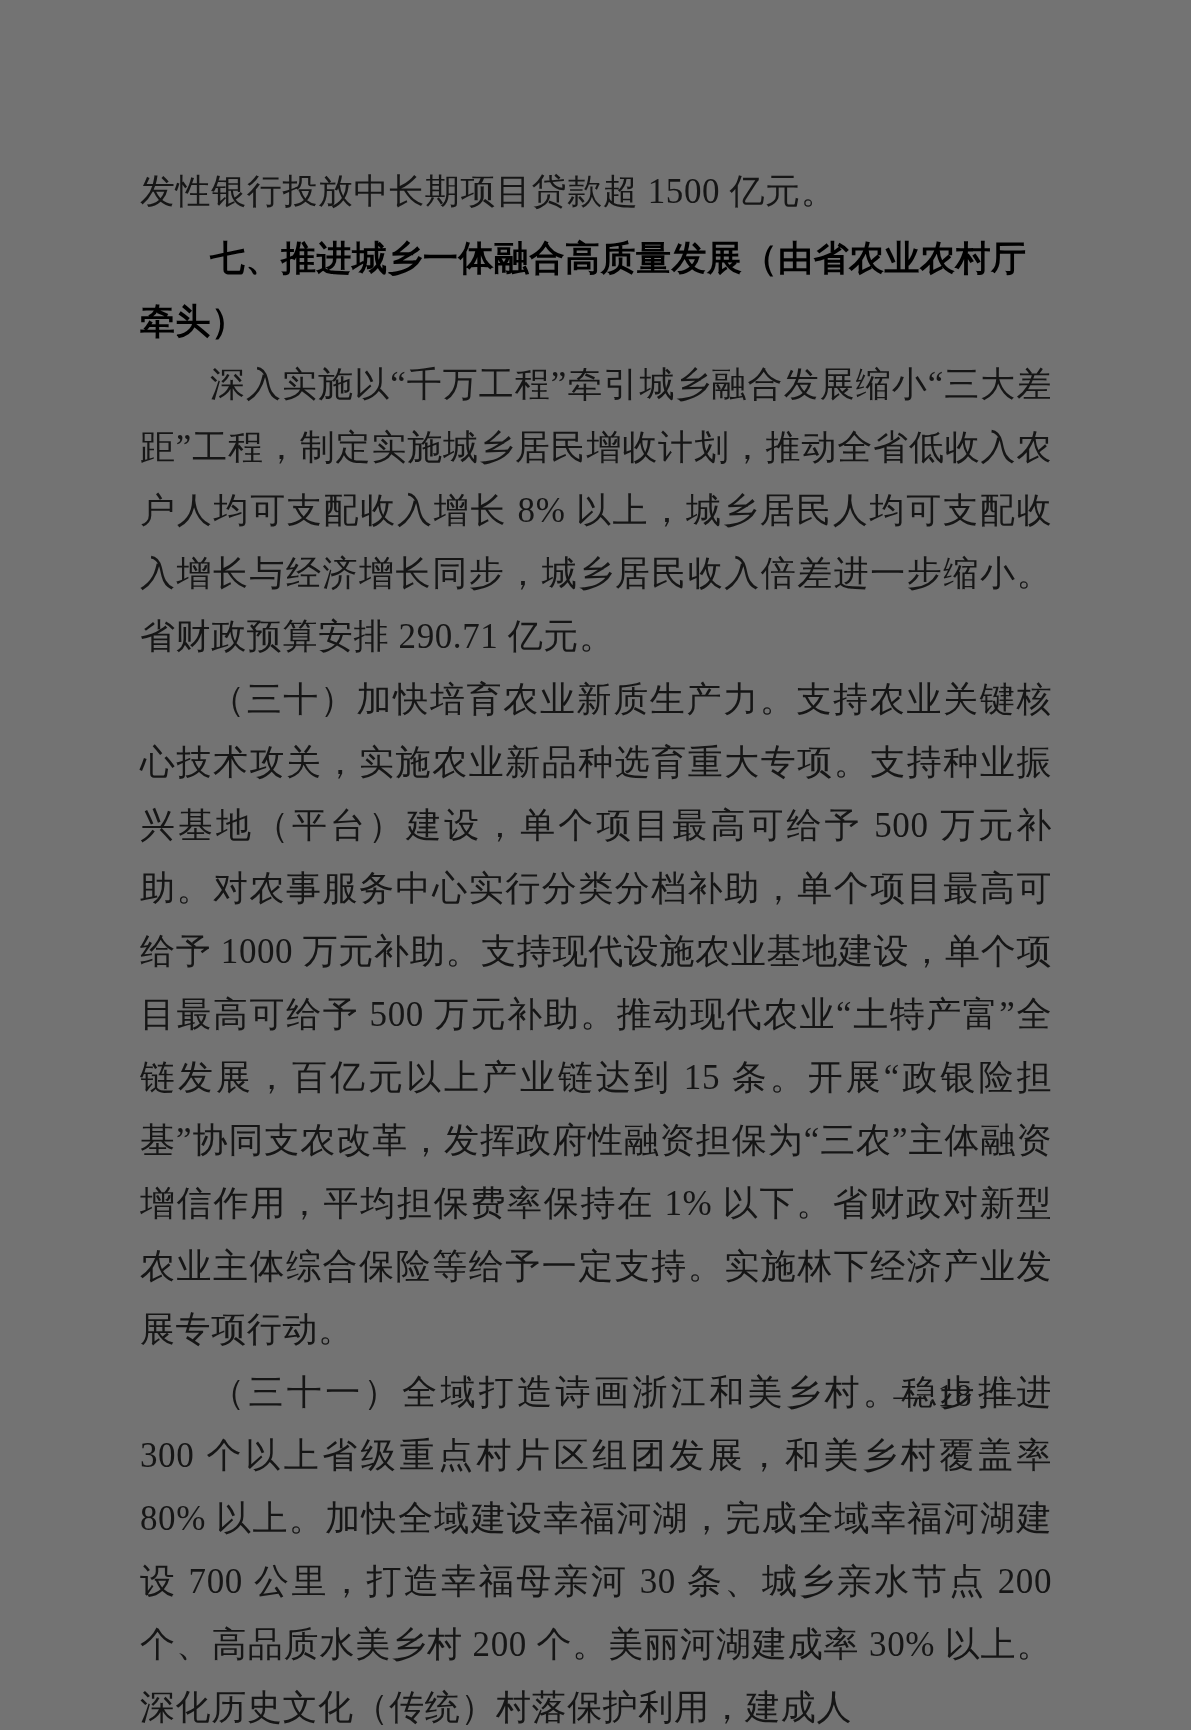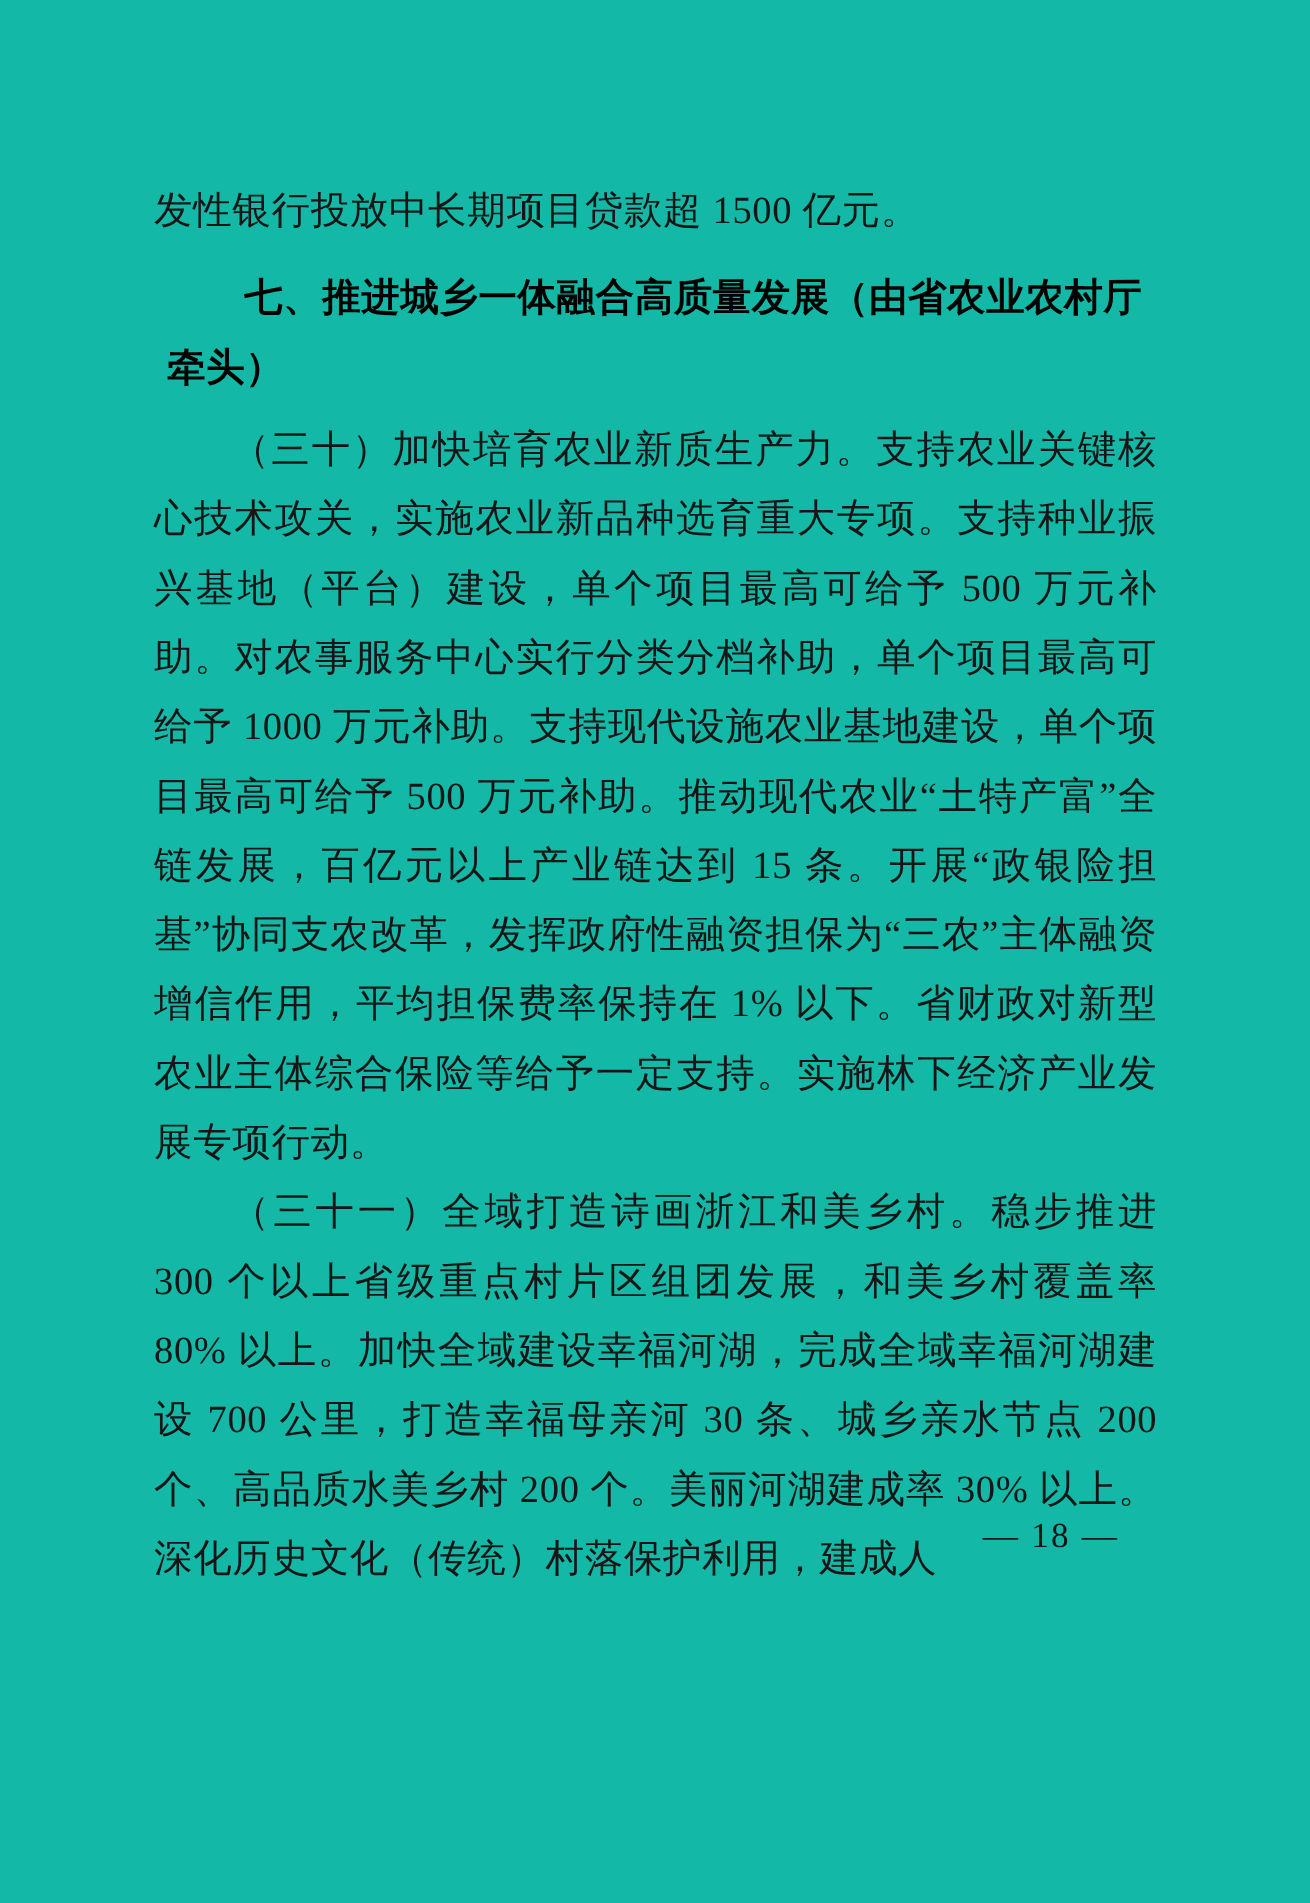--- a/index.html
+++ b/index.html
@@ -14,21 +14,21 @@
     color: #1a1a1a;
     position: relative;
     overflow: hidden;
   }
   .page {
     position: absolute;
     left: 0;
     top: 0;
     width: 1191px;
     height: 1730px;
-    background: #14b8a6;
+    background: #737373;
   }
   .content {
     position: absolute;
     left: 140px;
     top: 160px;
     width: 912px;
   }
   .para {
     font-size: 35px;
     line-height: 63px;
@@ -43,21 +43,21 @@
   }
   .para.cont {
     text-indent: 0;
   }
   .heading {
     font-size: 35px;
     line-height: 63px;
     font-weight: bold;
     text-indent: 70px;
     letter-spacing: 0.5px;
-    margin: 12px;
+    margin: 0;
     color: #000000;
   }
   .spacer-sm { height: 4px; }
   .page-number {
     position: absolute;
     left: 0;
     right: 0;
     bottom: 316px;
     text-align: center;
     font-size: 32px;
@@ -75,20 +75,21 @@
 
 <div class="page">
   <div class="content">
 
     <p class="para cont">发性银行投放中长期项目贷款超 1500 亿元。</p>
 
     <div class="spacer-sm"></div>
 
     <h2 class="heading">七、推进城乡一体融合高质量发展（由省农业农村厅牵头）</h2>
 
+    <p class="para indent">深入实施以“千万工程”牵引城乡融合发展缩小“三大差距”工程，制定实施城乡居民增收计划，推动全省低收入农户人均可支配收入增长 8% 以上，城乡居民人均可支配收入增长与经济增长同步，城乡居民收入倍差进一步缩小。省财政预算安排 290.71 亿元。</p>
 
     <p class="para indent">（三十）加快培育农业新质生产力。支持农业关键核心技术攻关，实施农业新品种选育重大专项。支持种业振兴基地（平台）建设，单个项目最高可给予 500 万元补助。对农事服务中心实行分类分档补助，单个项目最高可给予 1000 万元补助。支持现代设施农业基地建设，单个项目最高可给予 500 万元补助。推动现代农业“土特产富”全链发展，百亿元以上产业链达到 15 条。开展“政银险担基”协同支农改革，发挥政府性融资担保为“三农”主体融资增信作用，平均担保费率保持在 1% 以下。省财政对新型农业主体综合保险等给予一定支持。实施林下经济产业发展专项行动。</p>
 
     <p class="para indent">（三十一）全域打造诗画浙江和美乡村。稳步推进 300 个以上省级重点村片区组团发展，和美乡村覆盖率 80% 以上。加快全域建设幸福河湖，完成全域幸福河湖建设 700 公里，打造幸福母亲河 30 条、城乡亲水节点 200 个、高品质水美乡村 200 个。美丽河湖建成率 30% 以上。深化历史文化（传统）村落保护利用，建成人</p>
 
   </div>
 
   <div class="page-number">
     <span class="pn-inner">— 18 —</span>
   </div>

